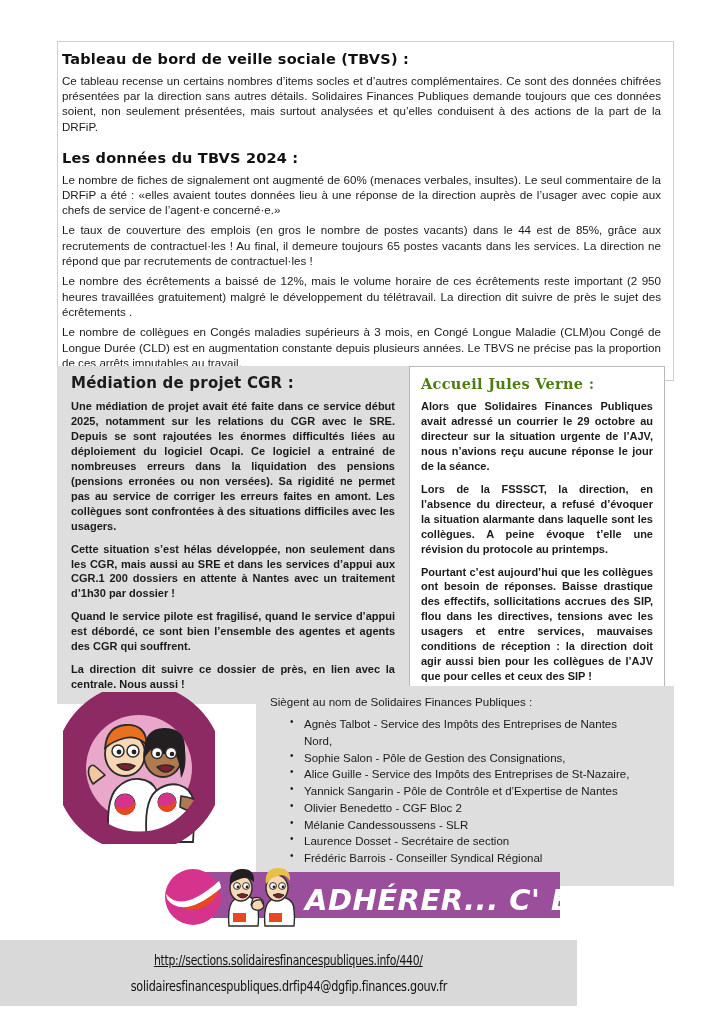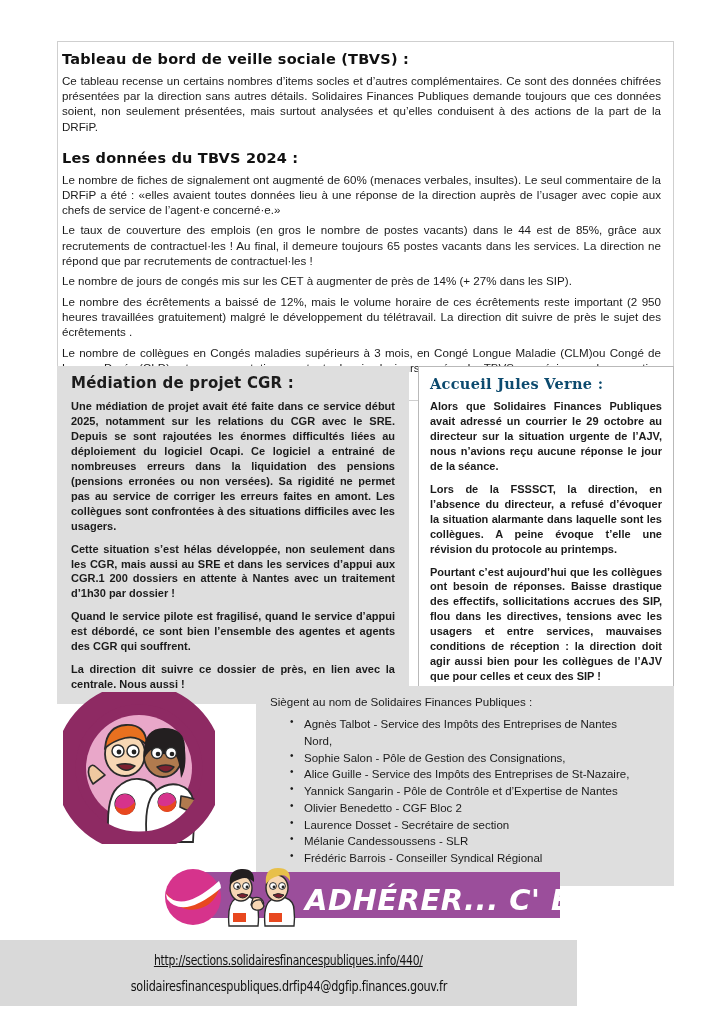--- a/index.html
+++ b/index.html
@@ -46,21 +46,20 @@
   }
   .body-p:last-child { margin-bottom: 0; }
 
   
   .col-wrap {
     position: absolute;
     left: 57px;
     top: 366px;
     width: 617px;
     display: flex;
-    gap: 9px;
     align-items: flex-start;
   }
   .box-cgr {
     width: 352px;
     box-sizing: border-box;
     background: #dedede;
     padding: 8px 14px 12px 14px;
   }
   .box-ajv {
     width: 256px;
@@ -74,21 +73,21 @@
     font-weight: bold;
     font-size: 15px;
     color: #1c1c1c;
     margin: 0 0 7px 0;
     letter-spacing: 0.2px;
   }
   .heading-ajv {
     font-family: "DejaVu Serif", serif;
     font-weight: bold;
     font-size: 14.5px;
-    color: #0c4a6e;
+    color: #4d7c0f;
     margin: 0 0 7px 0;
     letter-spacing: 0.3px;
   }
   .col-p {
     font-size: 11px;
     line-height: 1.36;
     text-align: justify;
     margin: 0 0 8px 0;
     color: #1b1b1b;
     font-weight: bold;
@@ -180,21 +179,20 @@
 </style>
 </head>
 <body>
 
 <section class="tbvs-panel">
   <h2 class="heading-black">Tableau de bord de veille sociale (TBVS) :</h2>
   <p class="body-p">Ce tableau recense un certains nombres d’items socles et d’autres complémentaires. Ce sont des données chifrées présentées par la direction sans autres détails. Solidaires Finances Publiques demande toujours que ces données soient, non seulement présentées, mais surtout analysées et qu’elles conduisent à des actions de la part de la DRFiP.</p>
   <h2 class="heading-black second">Les données du TBVS 2024 :</h2>
   <p class="body-p">Le nombre de fiches de signalement ont augmenté de 60% (menaces verbales, insultes). Le seul commentaire de la DRFiP a été : «elles avaient toutes données lieu à une réponse de la direction auprès de l’usager avec copie aux chefs de service de l’agent·e concerné·e.»</p>
   <p class="body-p">Le taux de couverture des emplois (en gros le nombre de postes vacants) dans le 44 est de 85%, grâce aux recrutements de contractuel·les ! Au final, il demeure toujours 65 postes vacants dans les services. La direction ne répond que par recrutements de contractuel·les !</p>
-  <p class="body-p">Le nombre de jours de congés mis sur les CET à augmenter de près de 14% (+ 27% dans les SIP).</p>
   <p class="body-p">Le nombre des écrêtements a baissé de 12%, mais le volume horaire de ces écrêtements reste important (2 950 heures travaillées gratuitement) malgré le développement du télétravail. La direction dit suivre de près le sujet des écrêtements .</p>
   <p class="body-p">Le nombre de collègues en Congés maladies supérieurs à 3 mois, en Congé Longue Maladie (CLM)ou Congé de Longue Durée (CLD) est en augmentation constante depuis plusieurs années. Le TBVS ne précise pas la proportion de ces arrêts imputables au travail.</p>
 </section>
 
 <div class="col-wrap">
 
   <section class="box-cgr">
     <h3 class="heading-cgr">Médiation de projet CGR :</h3>
     <p class="col-p">Une médiation de projet avait été faite dans ce service début 2025, notamment sur les relations du CGR avec le SRE. Depuis se sont rajoutées les énormes difficultés liées au déploiement du logiciel Ocapi. Ce logiciel a entrainé de nombreuses erreurs dans la liquidation des pensions (pensions erronées ou non versées). Sa rigidité ne permet pas au service de corriger les erreurs faites en amont. Les collègues sont confrontées à des situations difficiles avec les usagers.</p>
     <p class="col-p">Cette situation s’est hélas développée, non seulement dans les CGR, mais aussi au SRE et dans les services d’appui aux CGR.1 200 dossiers en attente à Nantes avec un traitement d’1h30 par dossier !</p>
@@ -254,22 +252,22 @@
 </div>
 
 <section class="delegates">
   <p class="delegates-title">Siègent au nom de Solidaires Finances Publiques :</p>
   <ul>
     <li>Agnès Talbot - Service des Impôts des Entreprises de Nantes Nord,</li>
     <li>Sophie Salon - Pôle de Gestion des Consignations,</li>
     <li>Alice Guille - Service des Impôts des Entreprises de St-Nazaire,</li>
     <li>Yannick Sangarin - Pôle de Contrôle et d’Expertise de Nantes</li>
     <li>Olivier Benedetto - CGF Bloc 2</li>
+    <li>Mélanie Candessoussens - SLR</li>
     <li>Laurence Dosset - Secrétaire de section</li>
-    <li>Mélanie Candessoussens - SLR</li>
     <li>Frédéric Barrois - Conseiller Syndical Régional</li>
   </ul>
 </section>
 
 <div class="banner">
   <svg viewBox="0 0 403 62" width="403" height="62" aria-hidden="true">
     <rect x="34" y="6" width="369" height="46" fill="#9b4e9b"></rect>
 
     <circle cx="36" cy="31" r="28" fill="#d6338c"></circle>
     <path d="M8 31 a28 28 0 0 0 56 0 a28 28 0 0 0 -56 0 z" fill="none"></path>

